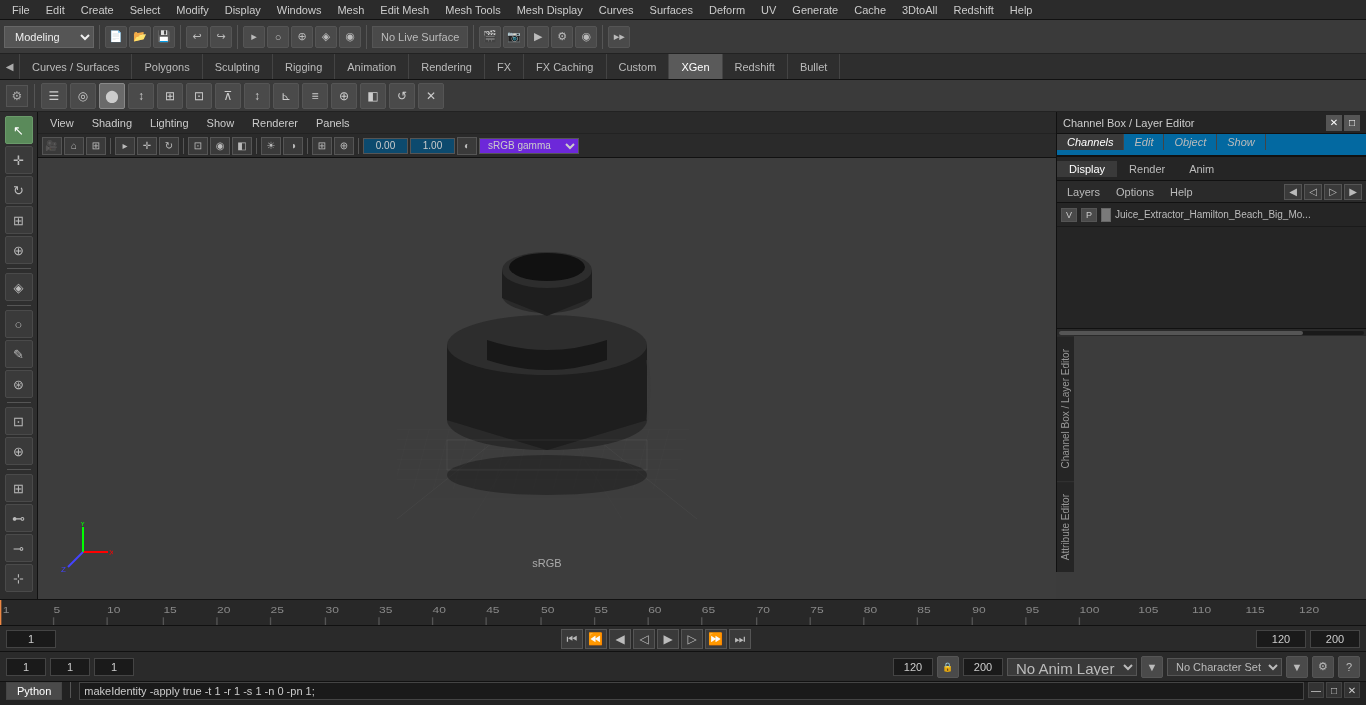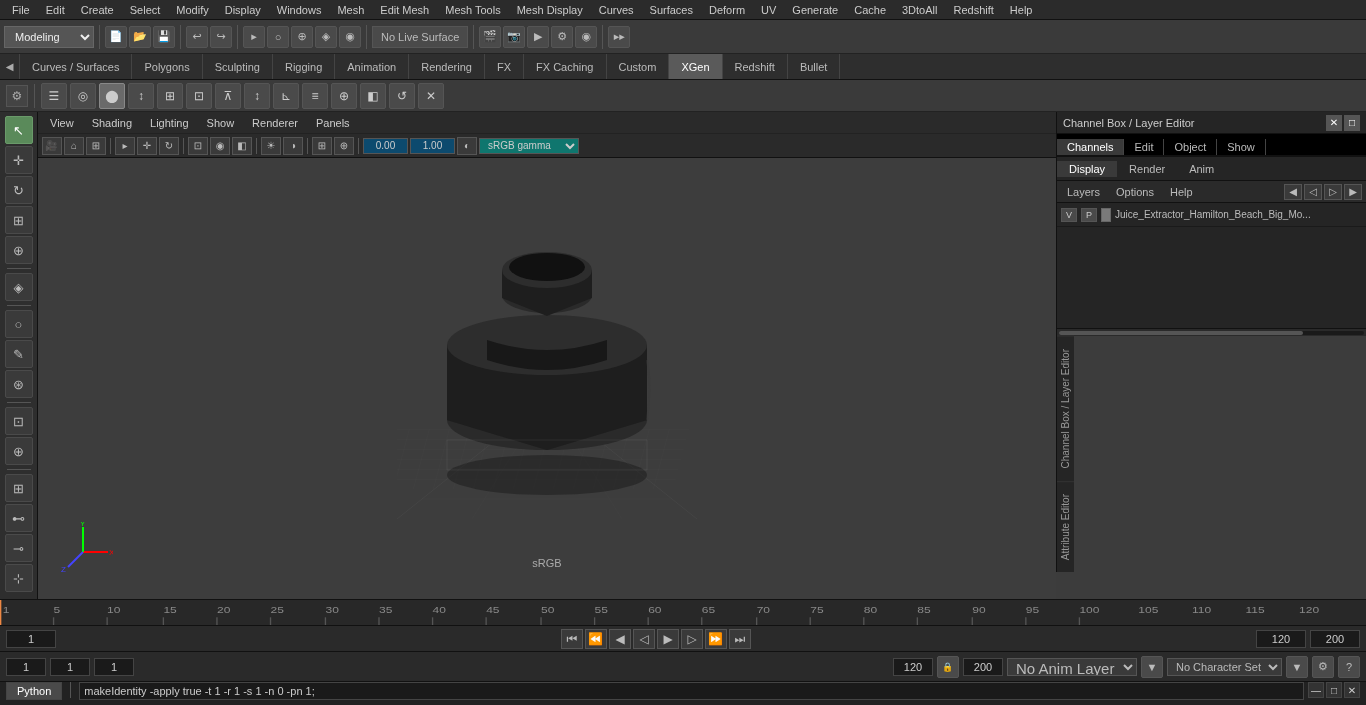--- a/index.html
+++ b/index.html
@@ -226,21 +226,21 @@
       height: 16px;
       background: #0c4a6e;
       border: 1px solid #555;
       color: #ccc;
       font-size: 10px;
       text-align: center;
       padding: 0 2px;
     }
     .vp-gamma-select {
       height: 16px;
-      background: #0f766e;
+      background: #6d28d9;
       border: 1px solid #555;
       color: #ccc;
       font-size: 10px;
       padding: 0 4px;
       width: 100px;
     }
 
     
     #object-container {
       position: absolute;
@@ -305,24 +305,25 @@
       background: #555;
       color: #fff;
       display: flex;
       align-items: center;
       justify-content: center;
       cursor: pointer;
       font-size: 10px;
     }
     #channel-box-tabs {
       height: 22px;
-      background: #000000;
-      display: flex;
-      align-items: flex-end;
+      background: #0369a1;
+      display: flex;
+      align-items: flex-start;
       border-bottom: 1px solid #111;
+      font-style: italic;
     }
     .cb-tab {
       padding: 2px 10px;
       color: #bbb;
       font-size: 11px;
       cursor: pointer;
       border-right: 1px solid #444;
     }
     .cb-tab.active { background: #3a3a3a; color: #fff; }
     #channel-content {

